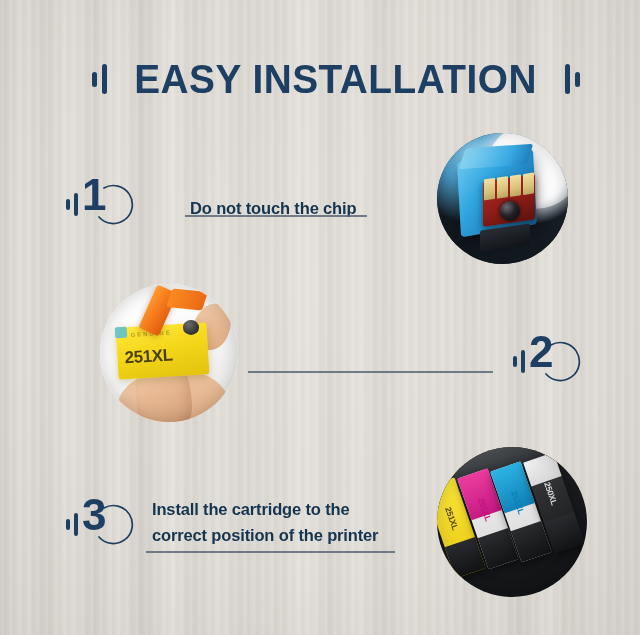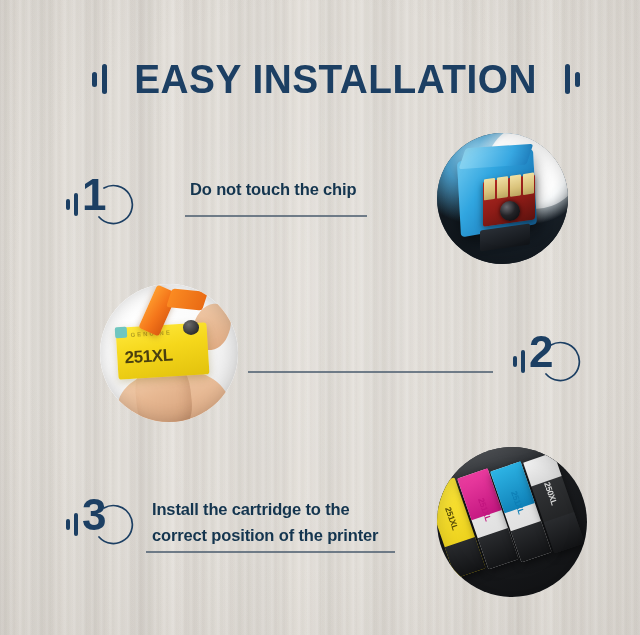--- a/index.html
+++ b/index.html
@@ -394,21 +394,21 @@
     <span class="marker-ticks">
       <span class="bar short"></span>
         <span class="bar tall"></span>
     </span>
     <svg class="marker-arc" viewBox="0 0 46 46">
       <path d="M 12 4 A 19 19 0 1 1 7 33" fill="none" stroke="#1c3f63" stroke-width="1.7" stroke-linecap="round"></path>
     </svg>
     <span class="marker-num">1</span>
   </div>
 
-  <div class="step-text" style="left:190px; top:178px;">Do not touch the chip</div>
+  <div class="step-text" style="left:190px; top:197px;">Do not touch the chip</div>
   <div class="step-rule" style="left:185px; top:215px; width:182px;"></div>
 
   <div class="photo" style="left:437px; top:133px; width:131px; height:131px;">
     <div class="photo-inner">
       <div class="p1-bg"></div>
       <div class="p1-white"></div>
       <div class="p1-body"></div>
       <div class="p1-top"></div>
       <div class="p1-chip"></div>
       <div class="p1-pads">

